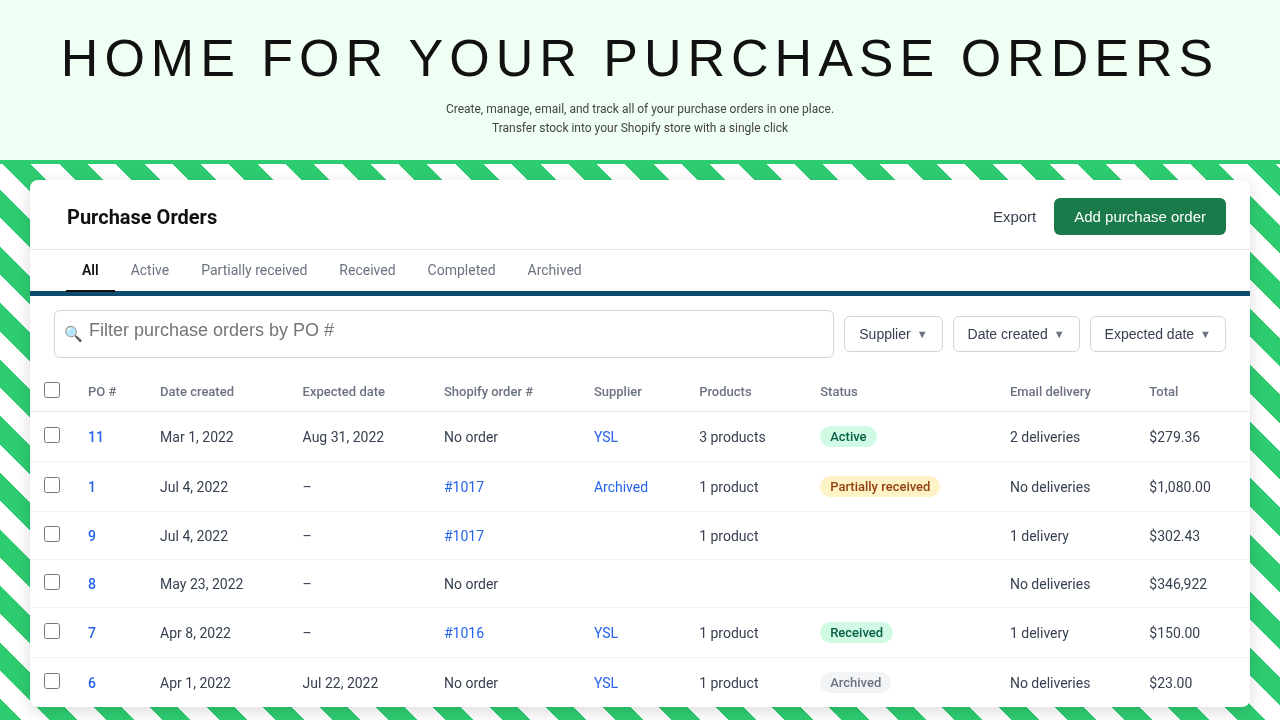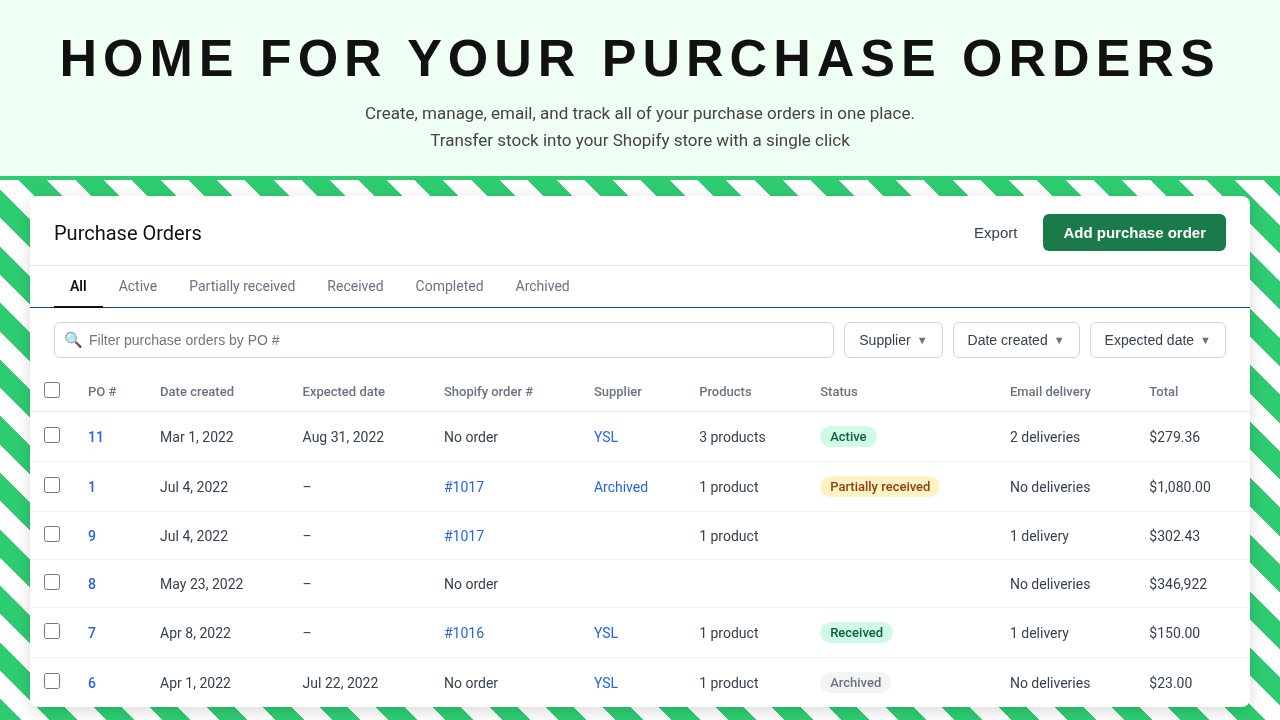--- a/index.html
+++ b/index.html
@@ -13,29 +13,29 @@
     
     .hero {
       background: #f0fff4;
       text-align: center;
       padding: 28px 20px 22px;
       border-bottom: 4px solid #2ecc71;
       position: relative;
     }
     .hero-title {
       font-size: 52px;
-      font-weight: 700;
+      font-weight: 400;
       letter-spacing: 6px;
       text-transform: uppercase;
       color: #111;
       font-family: 'Arial Black', 'Impact', sans-serif;
       margin-bottom: 12px;
     }
     .hero-subtitle {
-      font-size: 17px;
+      font-size: 12px;
       color: #444;
       line-height: 1.6;
     }
 
     
     .main-bg {
       background: repeating-linear-gradient(
         45deg,
         #2ecc71 0px,
         #2ecc71 20px,
@@ -57,22 +57,23 @@
     .card-header {
       display: flex;
       align-items: center;
       justify-content: space-between;
       padding: 18px 24px 14px;
       border-bottom: 1px solid #e5e7eb;
     }
 
     .card-title {
       font-size: 20px;
-      font-weight: 400;
+      font-weight: 700;
       color: #111;
+      margin-left: 13px;
     }
 
     .header-actions {
       display: flex;
       gap: 4px;
       align-items: center;
     }
 
     .btn-export {
       background: none;
@@ -84,31 +85,30 @@
       border-radius: 6px;
     }
 
     .btn-add {
       background: #1a7a4a;
       color: #fff;
       border: none;
       border-radius: 6px;
       padding: 10px 20px;
       font-size: 15px;
-      font-weight: 700;
-      cursor: pointer;
-      margin-left: 8px;
+      font-weight: 400;
+      cursor: pointer;
     }
 
     
     .tabs {
       display: flex;
       gap: 0;
-      padding: 0 24px;
-      border-bottom: 1px solid #0c4a6e;
+      padding: 0 36px;
+      border-bottom: 5px solid #0c4a6e;
     }
     .tab {
       padding: 12px 16px;
       font-size: 14px;
       color: #6b7280;
       cursor: pointer;
       border-bottom: 2px solid transparent;
       margin-bottom: -1px;
     }
     .tab.active {
@@ -132,24 +132,24 @@
     .search-icon-wrap {
       position: absolute;
       left: 10px;
       top: 50%;
       transform: translateY(-50%);
       color: #9ca3af;
       font-size: 15px;
     }
     .search-input {
       width: 100%;
-      padding: 9px 12px 9px 34px;
+      padding: 9px 12px 16px 34px;
       border: 1px solid #d1d5db;
       border-radius: 6px;
-      font-size: 14px;
+      font-size: 18px;
       color: #1d4ed8;
       outline: none;
     }
 
     .filter-btn {
       display: flex;
       align-items: center;
       gap: 6px;
       padding: 9px 14px;
       border: 1px solid #d1d5db;

